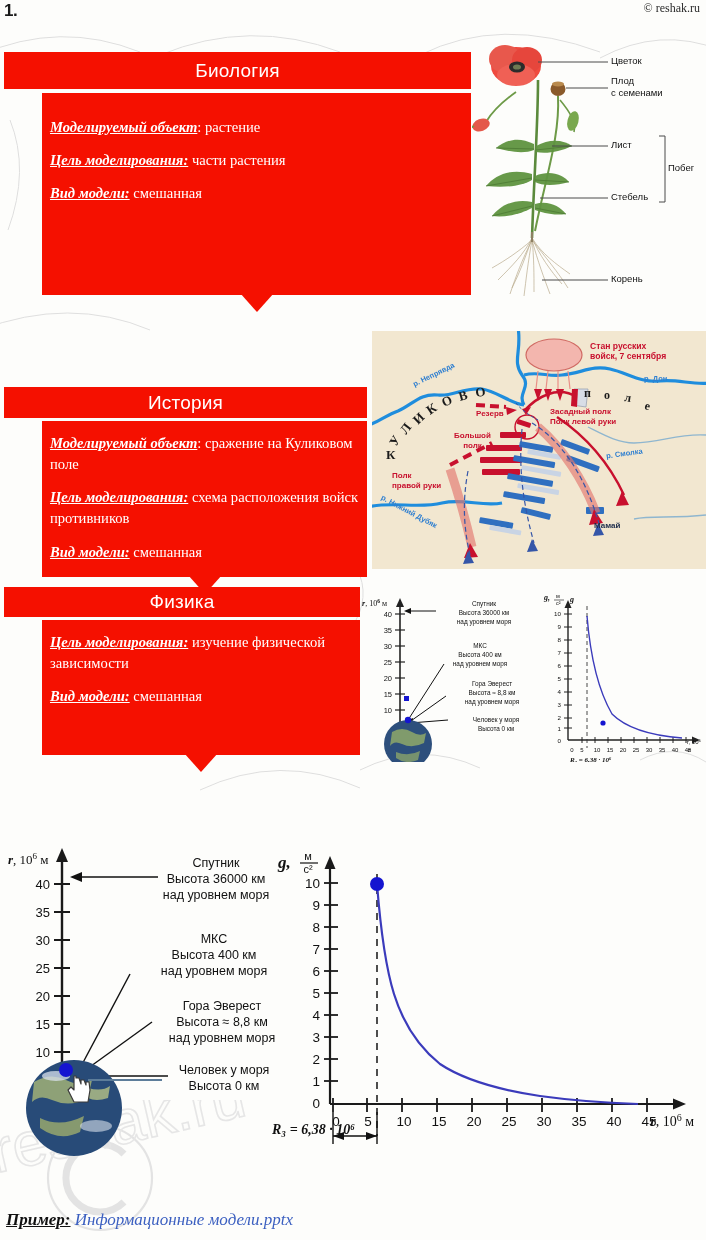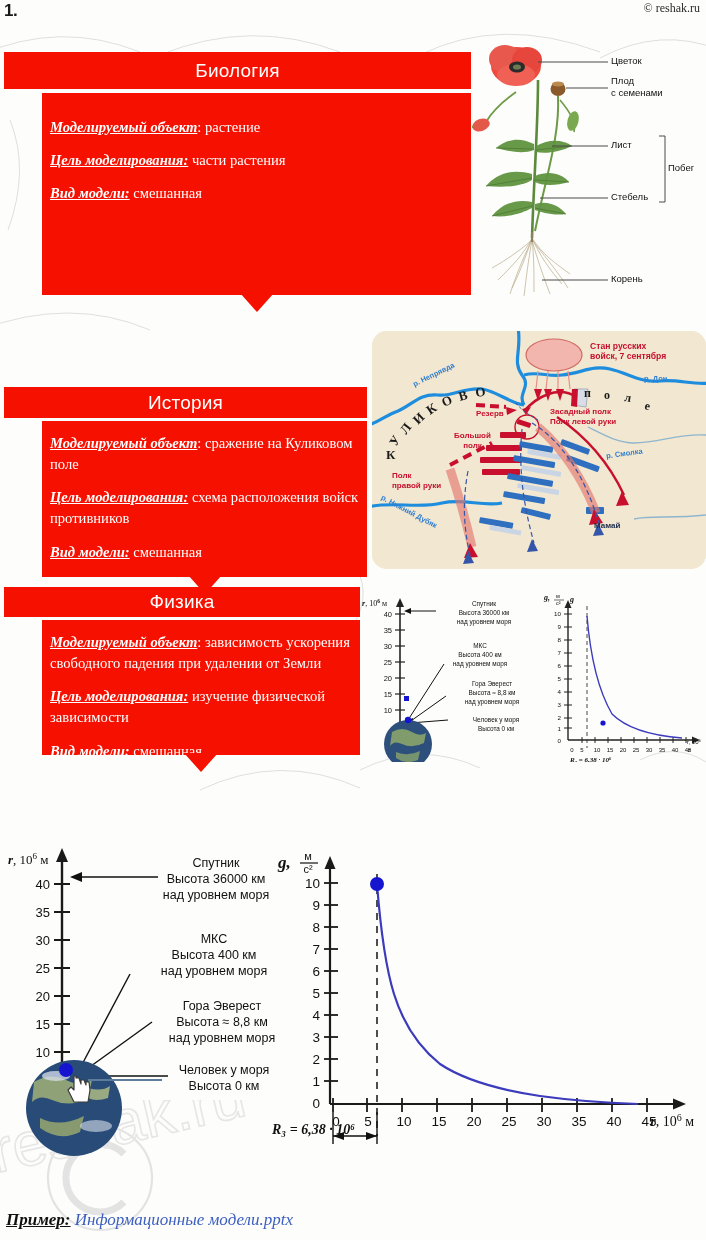--- a/index.html
+++ b/index.html
@@ -56,21 +56,21 @@
   }
 
   
   .imgbox { position:absolute; z-index:3; }
 
   
   .plant-lbl { position:absolute; font-size:9.5px; line-height:1.25; color:#111;
                font-family:"Liberation Sans", sans-serif; white-space:pre-line; }
 
   
-  .mapbox { background:#f2e7d0;border-radius:15px; }
+  .mapbox { background:#f2e7d0; }
   .map-lbl { position:absolute; font-family:"Liberation Sans", sans-serif;
              font-weight:bold; font-size:8px; line-height:1.22; white-space:pre-line; }
   .map-red { color:#c8102e; }
   .map-dark { color:#1b2b4a; }
   .riv { position:absolute; font-family:"Liberation Sans", sans-serif;
          font-weight:bold; font-size:7.5px; color:#2f7fd0; }
   .kulfield { position:absolute; font-family:"Liberation Serif", serif;
              font-weight:bold; color:#111; }
   .ax-lbl { position:absolute; font-family:"Liberation Serif", serif;
             font-style:italic; font-weight:bold; color:#111; }
@@ -349,23 +349,20 @@
       <text x="252" y="70" font-family="Liberation Serif, serif" font-weight="bold" font-size="12" fill="#1a1a1a" transform="rotate(8 252 70)">л</text>
       <text x="272" y="78" font-family="Liberation Serif, serif" font-weight="bold" font-size="12" fill="#1a1a1a" transform="rotate(14 272 78)">е</text>
     </svg>
   </div>
 </div>
 
 <div class="card" style="left:4px; top:587px; width:356px;">
   <div class="card-title" style="height:30px;">Физика</div>
   <div class="card-body" style="height:135px; margin-top:3px;">
     <div class="ln">
-      <span class="k">Моделируемый объект</span><span class="v">: </span><span class="v">зависимость ускорения свободного падения при удалении от Земли</span>
-    </div>
-    <div class="ln">
       <span class="k">Цель моделирования:</span><span class="v">  </span><span class="v">изучение физической зависимости</span>
     </div>
     <div class="ln">
       <span class="k">Вид модели:</span><span class="v"> </span><span class="v">смешанная</span>
     </div>
     <div class="arrow-down"></div>
   </div>
 </div>
 
 <div class="imgbox" style="left:356px; top:592px; width:350px; height:170px;">

